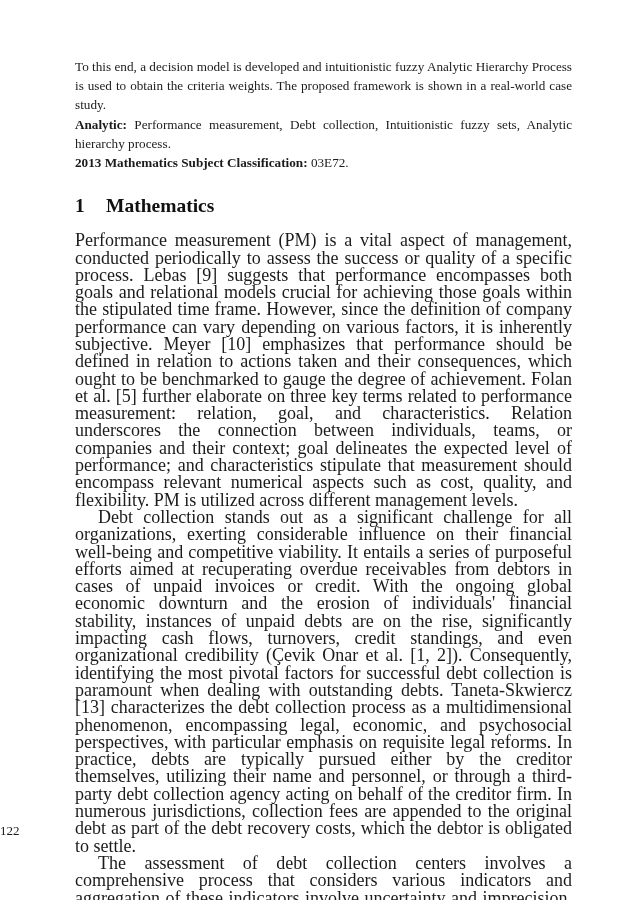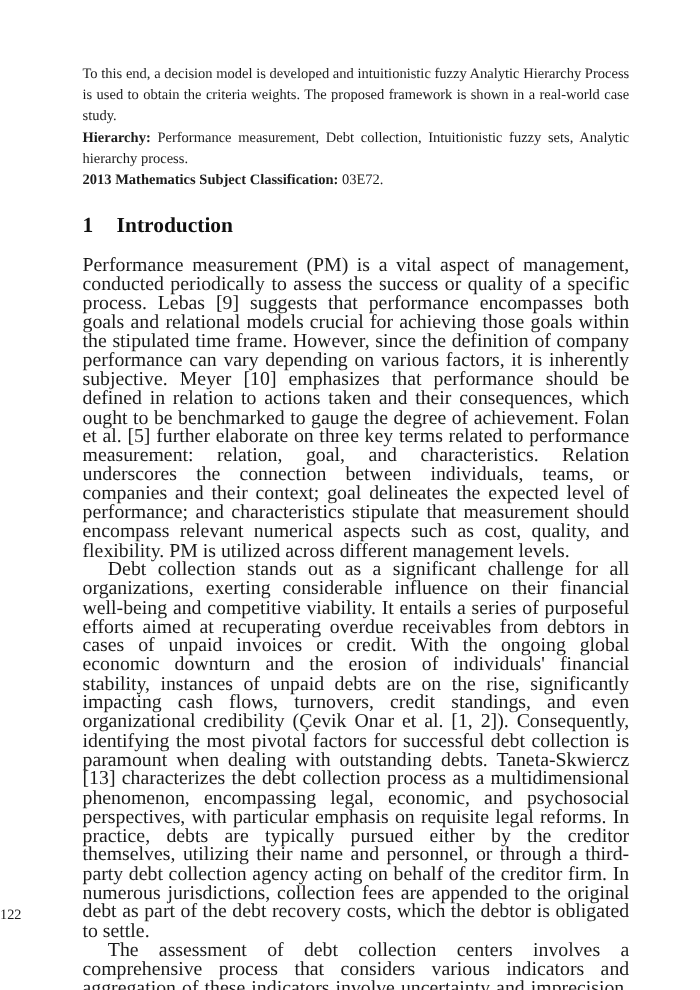--- a/index.html
+++ b/index.html
@@ -63,25 +63,25 @@
   }
 </style>
 </head>
 <body>
 
 <div class="page">
   <div class="content">
 
     <div>
       <p class="front-par">To this end, a decision model is developed and intuitionistic fuzzy Analytic Hierarchy Process is used to obtain the criteria weights. The proposed framework is shown in a real-world case study.</p>
-      <p class="front-par"><span class="label">Hierarchy:</span><span> Performance measurement, Debt collection, Intuitionistic fuzzy sets, Analytic hierarchy process.</span></p>
+      <p class="front-par"><span class="label">Analytic:</span><span> Performance measurement, Debt collection, Intuitionistic fuzzy sets, Analytic hierarchy process.</span></p>
       <p class="front-par"><span class="label">2013 Mathematics Subject Classification:</span><span> 03E72.</span></p>
     </div>
 
-    <h1 class="section-heading"><span class="sec-num">1</span><span>Introduction</span></h1>
+    <h1 class="section-heading"><span class="sec-num">1</span><span>Mathematics</span></h1>
 
     <p class="body-par">Performance measurement (PM) is a vital aspect of management, conducted periodically to assess the success or quality of a specific process. Lebas [9] suggests that performance encompasses both goals and relational models crucial for achieving those goals within the stipulated time frame. However, since the definition of company performance can vary depending on various factors, it is inherently subjective. Meyer [10] emphasizes that performance should be defined in relation to actions taken and their consequences, which ought to be benchmarked to gauge the degree of achievement. Folan et al. [5] further elaborate on three key terms related to performance measurement: relation, goal, and characteristics. Relation underscores the connection between individuals, teams, or companies and their context; goal delineates the expected level of performance; and characteristics stipulate that measurement should encompass relevant numerical aspects such as cost, quality, and flexibility. PM is utilized across different management levels.</p>
     <p class="body-par indented">Debt collection stands out as a significant challenge for all organizations, exerting considerable influence on their financial well-being and competitive viability. It entails a series of purposeful efforts aimed at recuperating overdue receivables from debtors in cases of unpaid invoices or credit. With the ongoing global economic downturn and the erosion of individuals' financial stability, instances of unpaid debts are on the rise, significantly impacting cash flows, turnovers, credit standings, and even organizational credibility (Çevik Onar et al. [1, 2]). Consequently, identifying the most pivotal factors for successful debt collection is paramount when dealing with outstanding debts. Taneta-Skwiercz [13] characterizes the debt collection process as a multidimensional phenomenon, encompassing legal, economic, and psychosocial perspectives, with particular emphasis on requisite legal reforms. In practice, debts are typically pursued either by the creditor themselves, utilizing their name and personnel, or through a third-party debt collection agency acting on behalf of the creditor firm. In numerous jurisdictions, collection fees are appended to the original debt as part of the debt recovery costs, which the debtor is obligated to settle.</p>
     <p class="body-par indented">The assessment of debt collection centers involves a comprehensive process that considers various indicators and aggregation of these indicators involve uncertainty and imprecision. Traditional performance evaluation methods often fail to account for the inherent subjectivity in this process, particularly in determining indicator weights. To address this, fuzzy sets have been widely utilized in literature to offer more realistic and precise outcomes for decision-making (Öztayşi et al. [11]). However, conventional fuzzy sets have limitations, leading to the proposal of various extensions such as type-2 fuzzy sets, hesitant fuzzy sets, intuitionistic fuzzy sets, and fuzzy multi-sets (Kahraman et al. [6]; Esterella et al. [4]; Kahraman et al. [7]; Kahraman et al. [8]).</p>
   </div>
 
   <div class="page-number">122</div>
 </div>
 
 </body></html>

